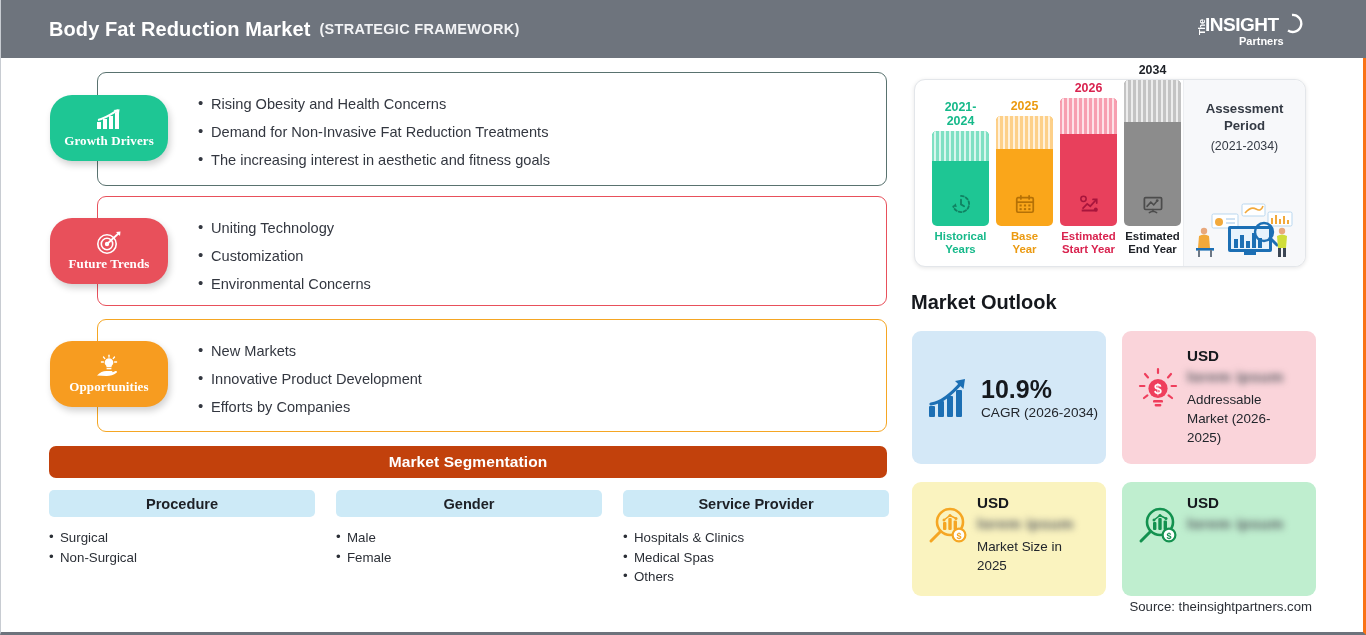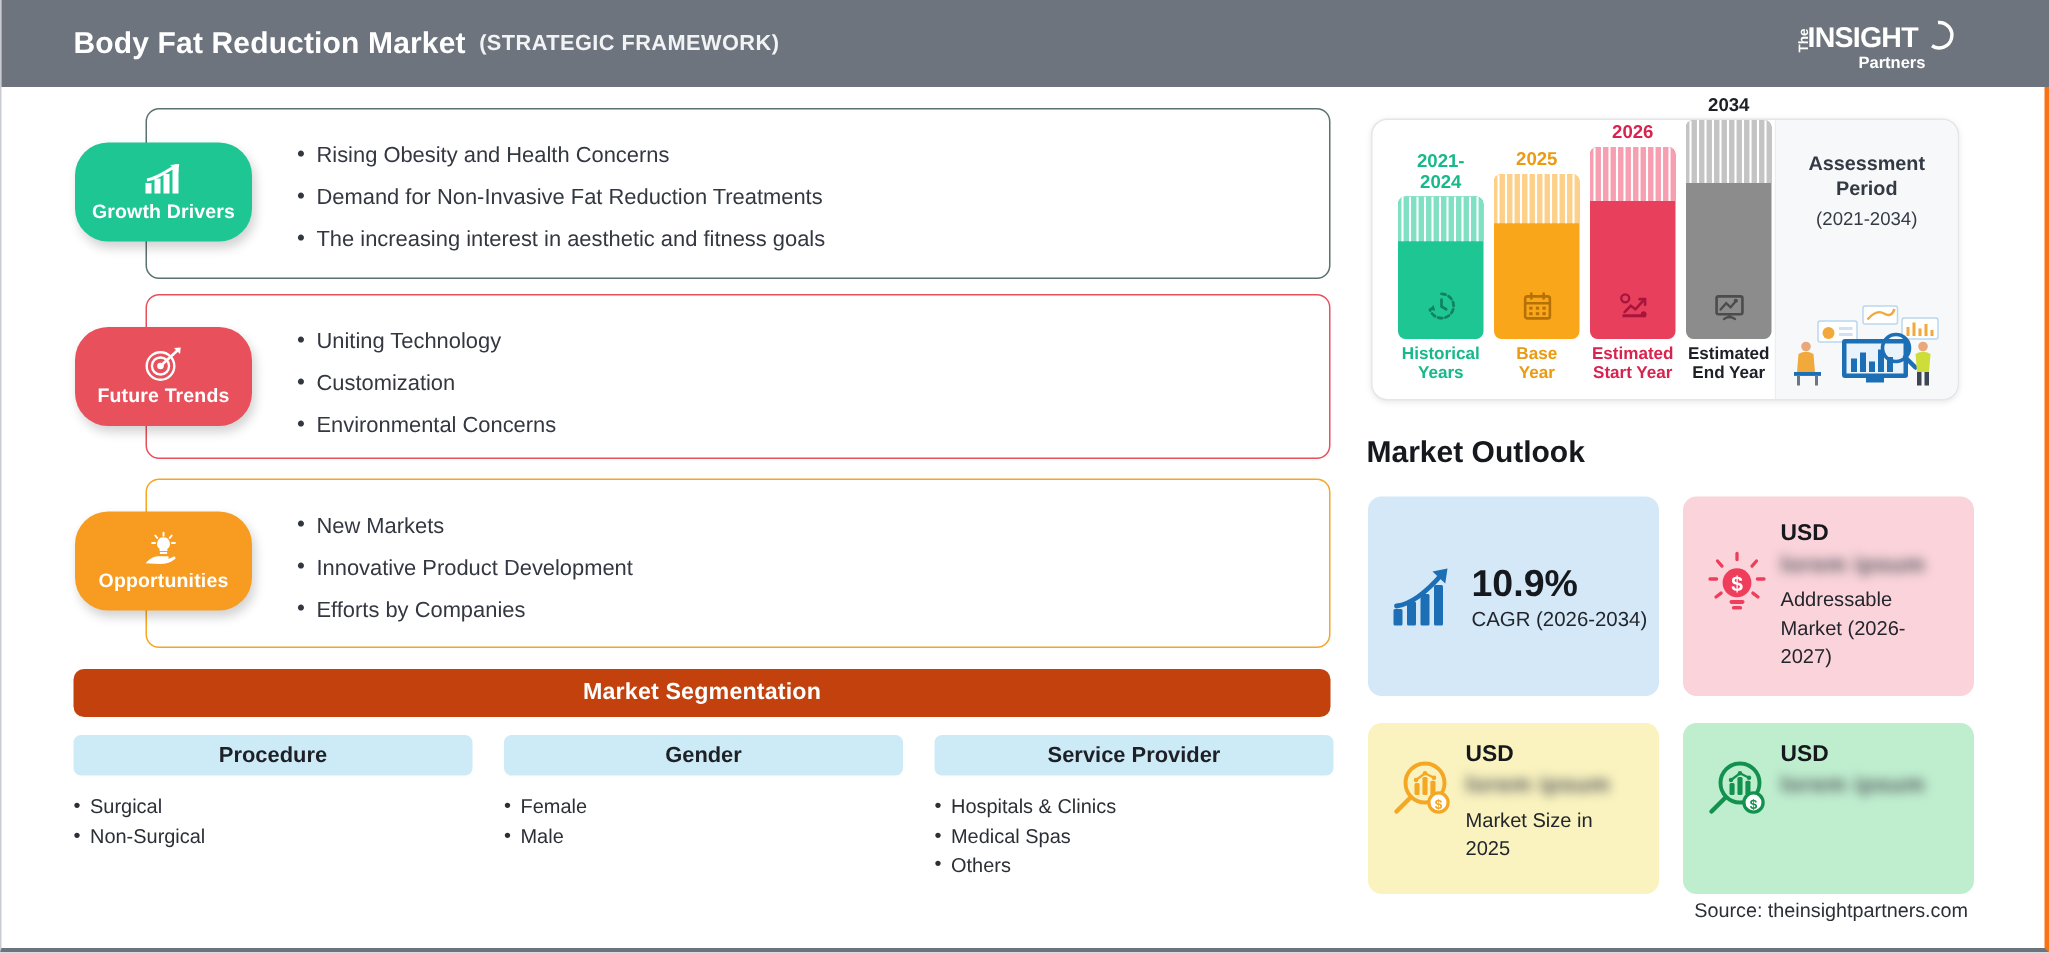--- a/index.html
+++ b/index.html
@@ -29,20 +29,21 @@
 
   .bullets { position:absolute; left:100px; top:17px; }
   .bullets li { list-style:none; color:#333740; font-size:14.6px; line-height:28.1px; position:relative; padding-left:13px; }
   .bullets li:before { content:"\2022"; position:absolute; left:0; top:-1px; color:#333740; font-size:15px; }
 
   
   .badge {
     position:absolute; width:118px; height:66px; border-radius:22px;
     display:flex; flex-direction:column; align-items:center; justify-content:center;
     box-shadow: 2px 4px 7px rgba(0,0,0,.18);
+    font-family: Liberation Serif, serif;
   }
   .badge-label { color:#fff; font-size:13px; font-weight:bold; margin-top:1px; letter-spacing:.1px;}
   .badge-icon { width:30px; height:24px; display:block; }
   .b1 { left:49px; top:95px; background:#1ec694; }
   .b2 { left:49px; top:218px; background:#e8505b; }
   .b3 { left:49px; top:341px; background:#f79c20; }
 
   
   .seg-header {
     position:absolute; left:48px; top:446px; width:838px; height:32px;
@@ -186,22 +187,22 @@
     <div class="seg-chip">Procedure</div>
     <ul class="seg-list">
       <li>Surgical</li>
       <li>Non-Surgical</li>
     </ul>
   </div>
 
   <div class="seg-col seg-c2">
     <div class="seg-chip">Gender</div>
     <ul class="seg-list">
+      <li>Male</li>
       <li>Female</li>
-      <li>Male</li>
     </ul>
   </div>
 
   <div class="seg-col seg-c3">
     <div class="seg-chip">Service Provider</div>
     <ul class="seg-list">
       <li>Hospitals &amp; Clinics</li>
       <li>Medical Spas</li>
       <li>Others</li>
     </ul>
@@ -431,21 +432,21 @@
           </g>
           <circle cx="21" cy="21.5" r="9.6" fill="#ef3e5c"></circle>
           <text x="21" y="27" text-anchor="middle" font-family="Liberation Sans, sans-serif" font-size="14" font-weight="bold" fill="#ffffff">$</text>
           <rect x="16" y="33" width="10" height="2.6" rx="1.2" fill="#ef3e5c"></rect>
           <rect x="17.6" y="37" width="6.8" height="2.4" rx="1.1" fill="#ef3e5c"></rect>
         </svg>
       </div>
       <div class="card-txt">
         <div class="usd">USD</div>
         <div class="blurred">lorem ipsum</div>
-        <div class="card-cap">Addressable Market (2026-2027)</div>
+        <div class="card-cap">Addressable Market (2026-2025)</div>
       </div>
     </div>
   </div>
 
   <div class="card card-yellow">
     <div class="card-inner" style="padding-top:12px">
       <div class="card-ico" style="padding-top:12px">
         <svg style="width:44px;height:42px" viewBox="0 0 44 42">
           <circle cx="24" cy="16" r="13" fill="none" stroke="#f5a623" stroke-width="2.6"></circle>
           <g fill="#f5a623">

